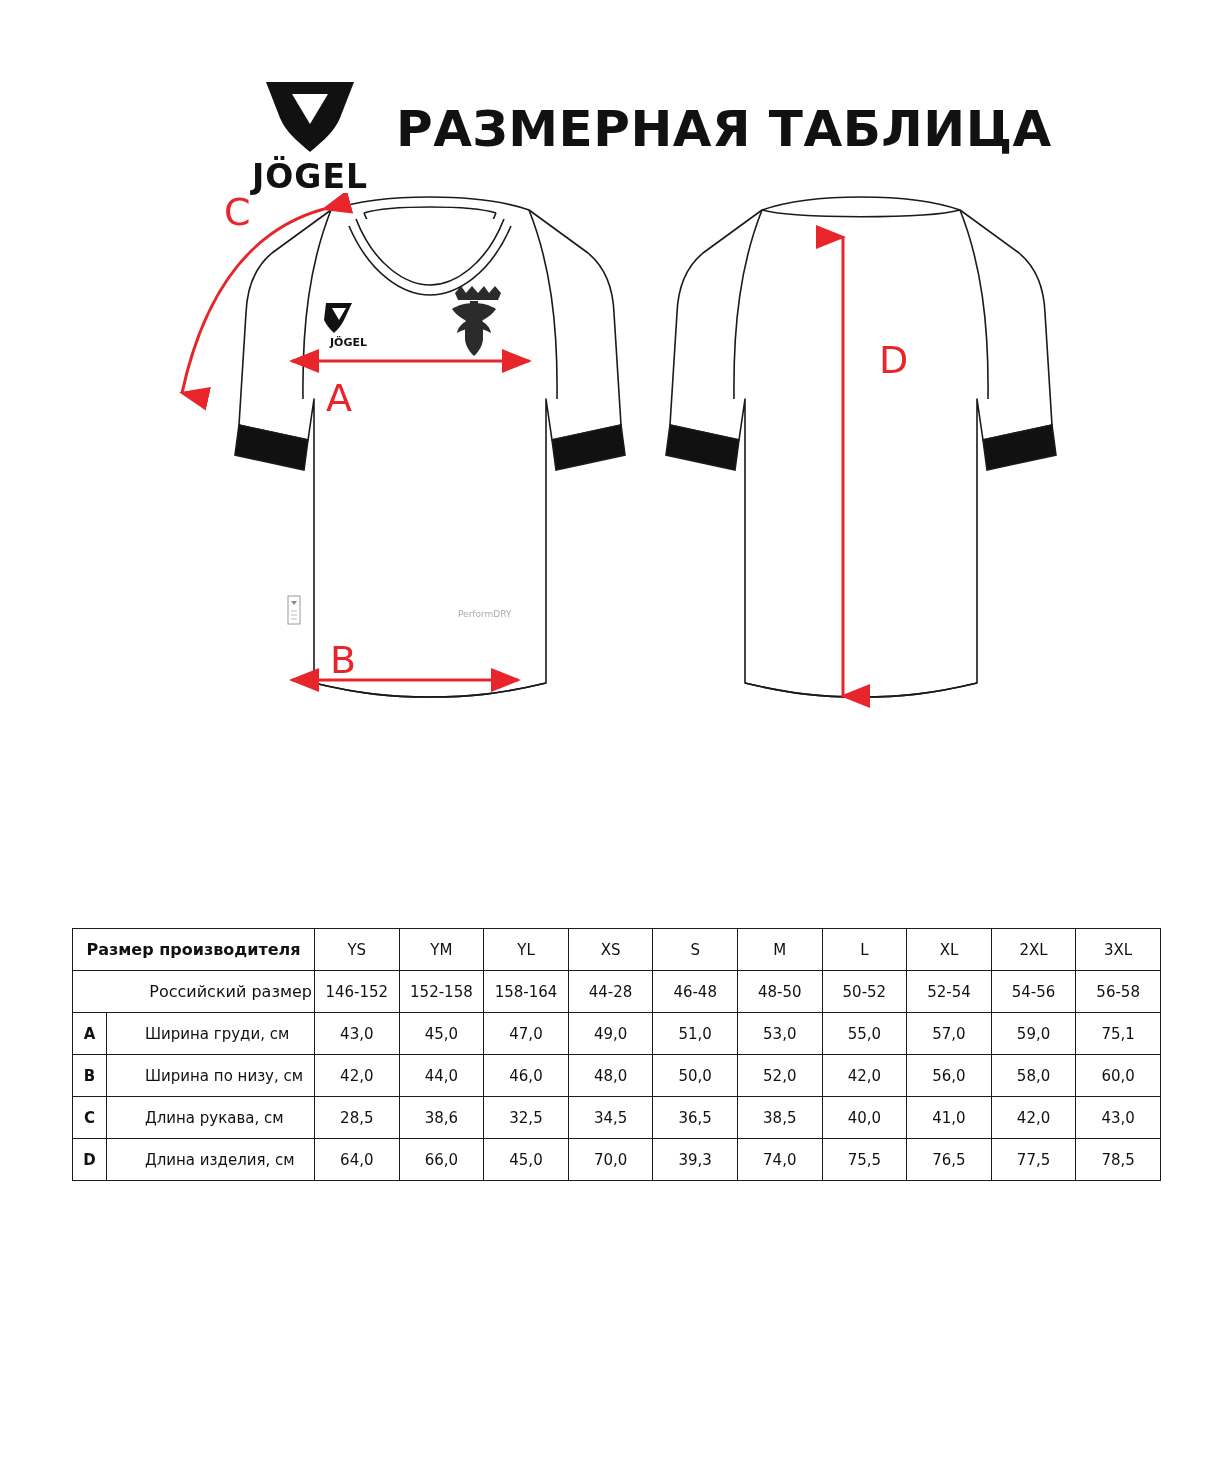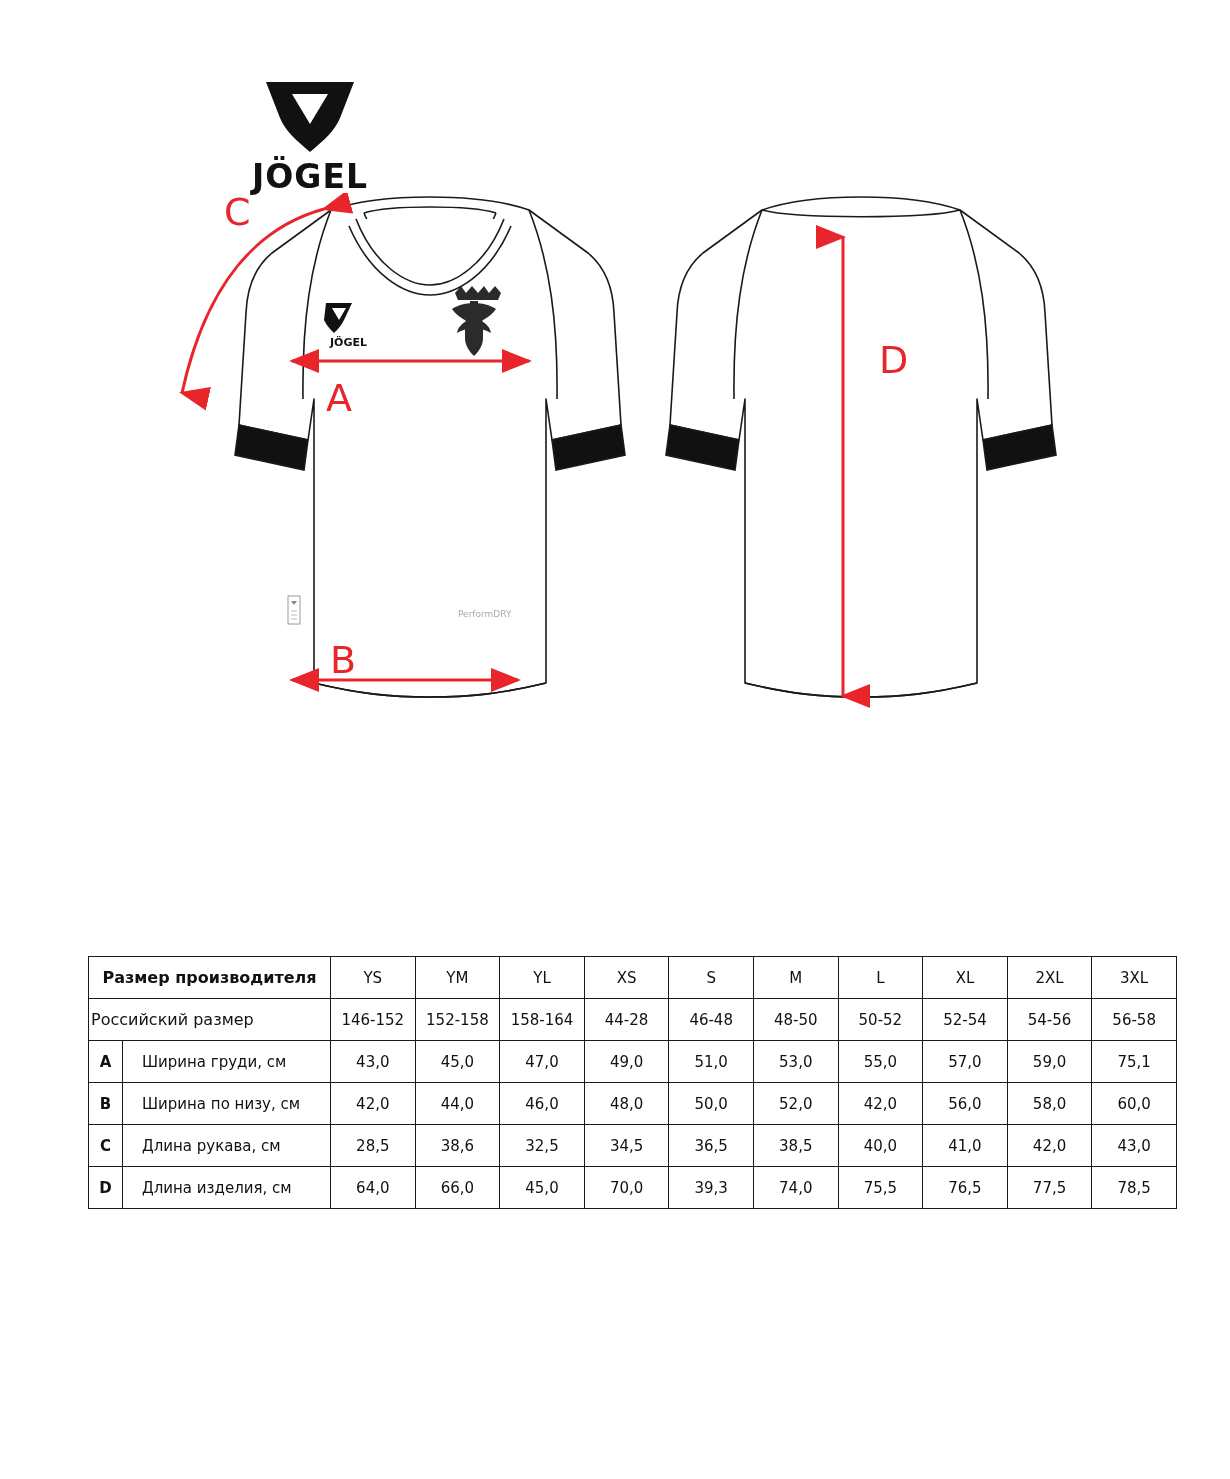--- a/index.html
+++ b/index.html
@@ -53,24 +53,23 @@
   .illustration {
     position: relative;
     width: 1230px;
     height: 620px;
   }
   .illustration svg { display: block; }
 
   
   .table-wrap {
     position: absolute;
-    left: 88px;
+    left: 72px;
     top: 928px;
     width: 1088px;
-    margin-top: 28px;
   }
   table {
     border-collapse: collapse;
     width: 1088px;
     table-layout: fixed;
   }
   td, th {
     border: 1px solid #1a1a1a;
     font-family: "DejaVu Sans", sans-serif;
     font-size: 15px;
@@ -83,44 +82,45 @@
   col.c-letter { width: 34px; }
   col.c-label  { width: 208px; }
   col.c-val    { width: 84.6px; }
 
   .letter-cell {
     font-weight: bold;
     font-size: 15px;
   }
   .label-cell {
     text-align: left;
-    padding-left: 19px;
+    padding-left: 38px;
     font-size: 15px;
   }
   .hdr-label {
     font-weight: bold;
     font-size: 16px;
     text-align: center;
   }
   .hdr-label2 {
     font-size: 16px;
-    text-align: left;
+    text-align: right;
   }
 </style>
 </head>
 <body>
 
 <div class="header">
   <div class="logo">
     <svg class="logo-mark" width="96" height="78" viewBox="0 0 96 78">
       <path d="M4 4 H92 L78 40 C72 54 62 62 48 74 C34 62 24 54 18 40 Z" fill="#111"></path>
       <path d="M30 16 L48 46 L66 16 Z" fill="#fff"></path>
     </svg>
     <div class="logo-word">JÖGEL</div>
   </div>
+  <div class="title">РАЗМЕРНАЯ ТАБЛИЦА</div>
 </div>
 
 <div class="illustration">
   <svg width="1230" height="620" viewBox="0 0 1230 620">
     <defs>
       <marker id="arrR" markerWidth="10" markerHeight="10" refX="9" refY="4" orient="auto">
         <path d="M0,0 L10,4 L0,8 z" fill="#e8252a"></path>
       </marker>
       <marker id="arrL" markerWidth="10" markerHeight="10" refX="1" refY="4" orient="auto">
         <path d="M10,0 L0,4 L10,8 z" fill="#e8252a"></path>

